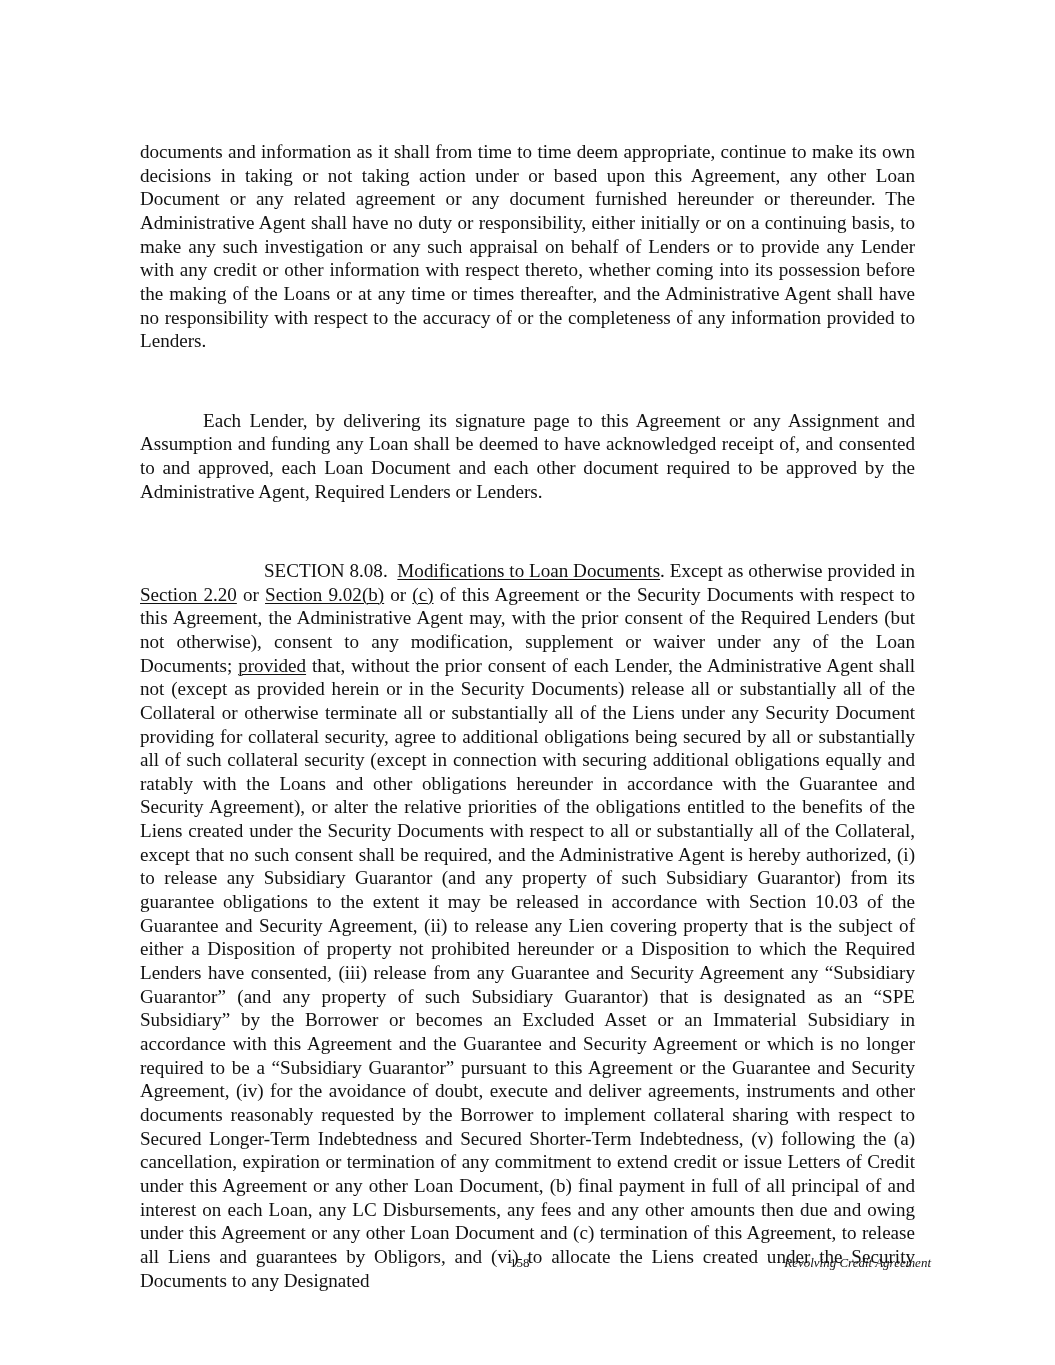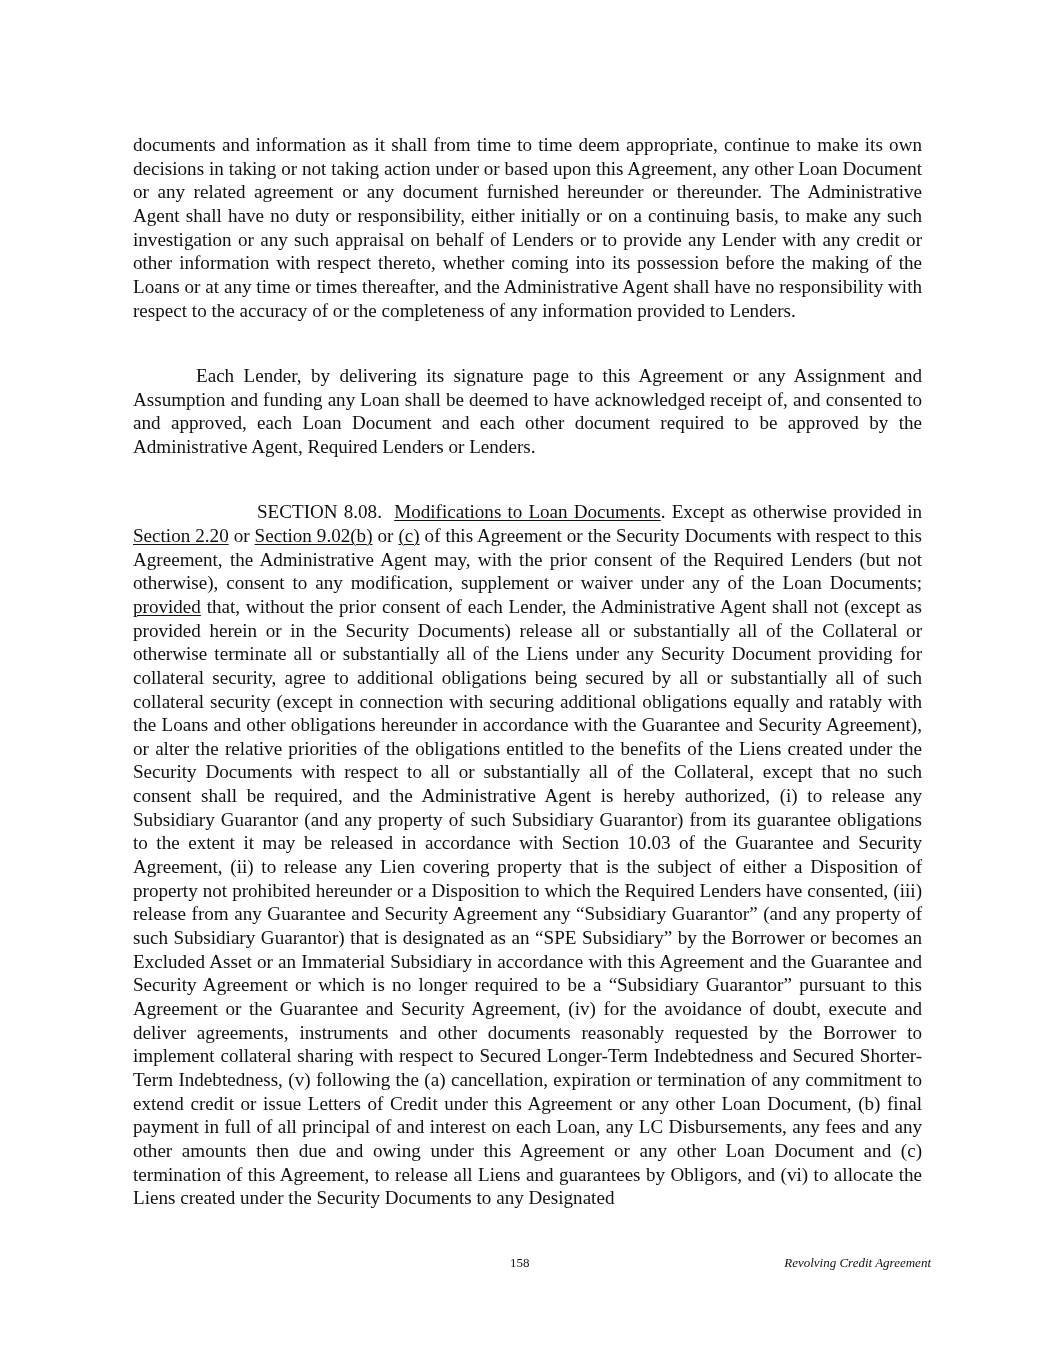--- a/index.html
+++ b/index.html
@@ -3,21 +3,21 @@
 <meta charset="utf-8">
 <style>
   html, body { margin: 0; padding: 0; background: #ffffff; }
   body { width: 1055px; height: 1365px; position: relative; overflow: hidden; }
   .page {
     position: absolute; left: 124px; top: 124px; width: 807px;
     font-family: "Liberation Serif", "DejaVu Serif", serif;
     font-size: 19.1px; line-height: 23.65px; color: #111111;
     text-align: justify;
   }
-  .para { margin: 9px; }
+  .para { margin: 16px; }
   .gap { height: 23.7px; }
   .indent { text-indent: 63px; }
   .section-indent { text-indent: 124px; }
   .u { text-decoration: underline; text-underline-offset: 2px; text-decoration-thickness: 1px; font-family: Liberation Serif, serif; }
   .footer {
     position: absolute; top: 1255px; left: 0; width: 1055px; height: 26px;
     font-family: "Liberation Serif", "DejaVu Serif", serif; font-size: 13px; color: #111;
   }
   .page-num { position: absolute; left: 510px; top: 0; }
   .doc-title { position: absolute; right: 124px; top: 0; font-style: italic; }

